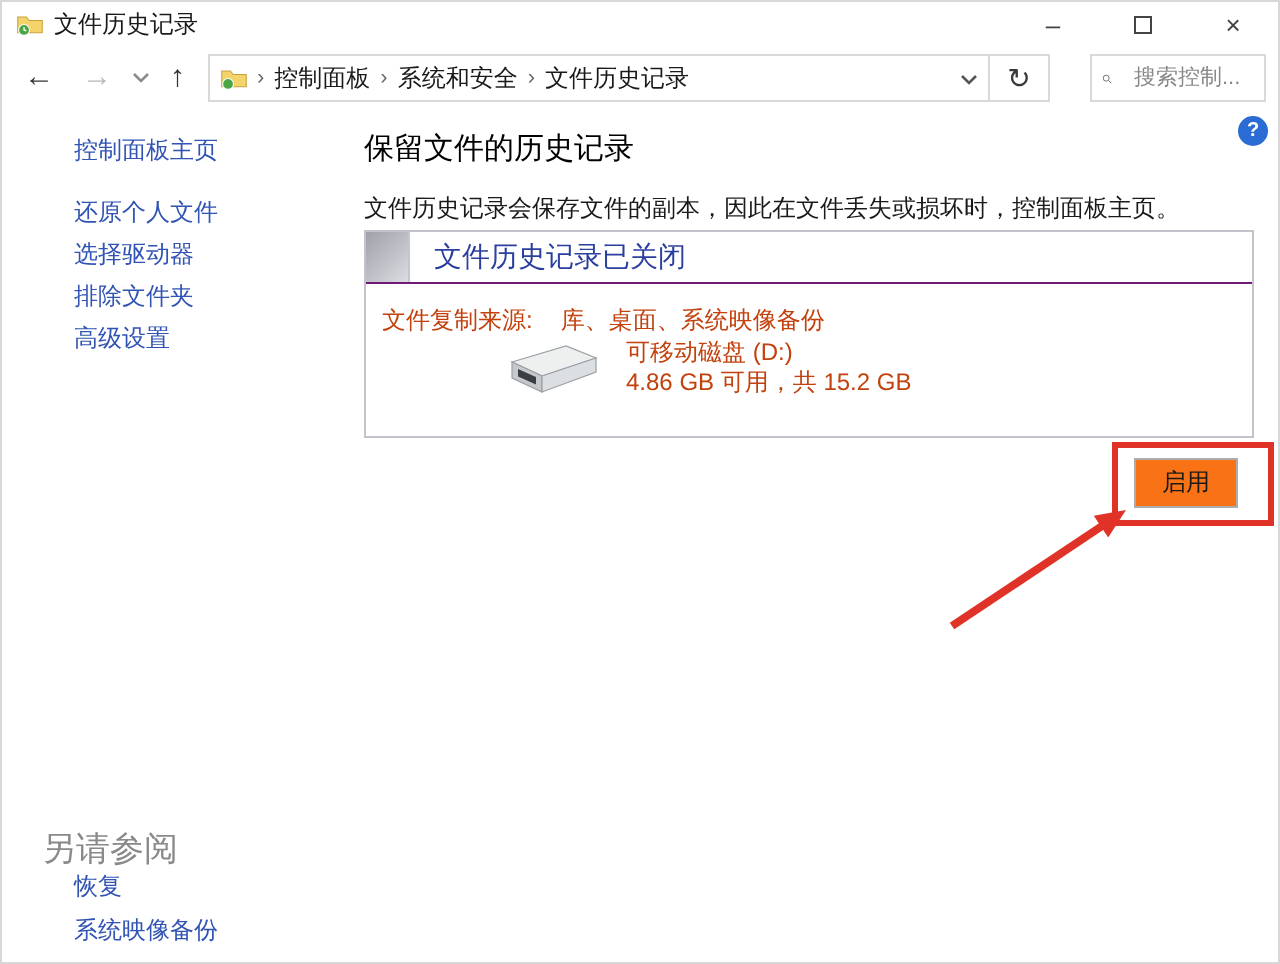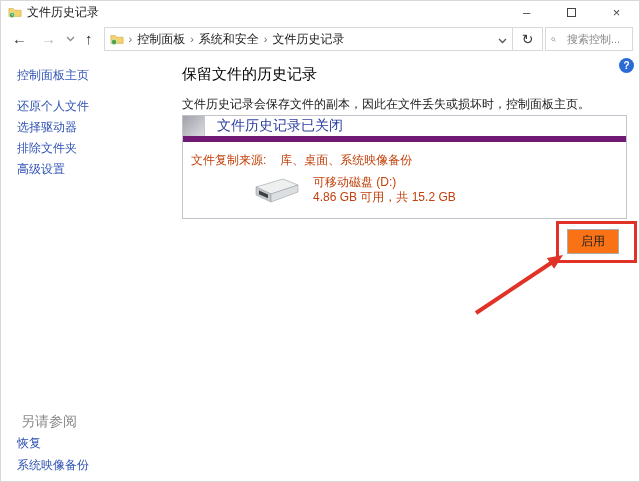--- a/index.html
+++ b/index.html
@@ -18,43 +18,43 @@
   
   .toolbar { position:absolute; top:22px; left:0; right:0; height:32px; display:flex; align-items:center; background:#fff; }
   .nav-ico { font-size:15px; color:#333; padding:0 7px; line-height:24px; }
   .nav-ico.disabled { color:#b8b8b8; }
   .chev { display:inline-flex; padding:0 3px; }
   .crumb-bar { flex:1; height:24px; border:1px solid #d9d9d9; margin-left:4px; display:flex; align-items:center; padding:0 5px; gap:5px; min-width:0; overflow:hidden; }
   .crumb { font-size:12px; color:#1a1a1a; white-space:nowrap; }
   .crumb-sep { font-size:11px; color:#666; }
   .crumb-spacer { flex:1; }
   .refresh-cell { width:30px; height:24px; border:1px solid #d9d9d9; border-left:none; display:flex; align-items:center; justify-content:center; color:#3a3a3a; font-size:14px; }
-  .search-box { width:88px; height:24px; border:1px solid #d9d9d9; margin:0 6px 0 2px; display:flex; align-items:center; padding:0 5px; gap:11px; flex:none; }
+  .search-box { width:88px; height:24px; border:1px solid #d9d9d9; margin:0 6px 0 20px; display:flex; align-items:center; padding:0 5px; gap:11px; flex:none; }
   .search-box input { border:none; outline:none; width:60px; font-size:11px; color:#555; font-family:inherit; }
   .search-box input::placeholder { color:#888; }
 
   
   .sidebar { position:absolute; top:54px; left:0; width:180px; bottom:0; }
-  .side-link { position:absolute; left:16px; font-size:12px; color:#3053b4; cursor:pointer; white-space:nowrap; }
-  .side-gray { position:absolute; left:20px; font-size:14px; color:#8a8a8a; white-space:nowrap; }
+  .side-link { position:absolute; left:36px; font-size:12px; color:#3053b4; cursor:pointer; white-space:nowrap; }
+  .side-gray { position:absolute; left:20px; font-size:17px; color:#8a8a8a; white-space:nowrap; }
 
   
   .main { position:absolute; top:54px; left:180px; right:8px; bottom:0; }
   .heading { position:absolute; top:10px; left:1px; font-size:15px; color:#000000; }
   .desc { position:absolute; top:41px; left:1px; font-size:12px; color:#1a1a1a; }
   .help-badge { position:absolute; top:3px; left:438px; width:15px; height:15px; border-radius:50%; background:#2b6cd4; color:#fff; font-size:10px; font-weight:bold; display:flex; align-items:center; justify-content:center; }
 
   .status-box { position:absolute; top:60px; left:1px; width:445px; height:104px; border:1px solid #c3c3cc; background:#fff; }
-  .status-header { height:26px; border-bottom:6px solid #701a75; display:flex; align-items:center; }
+  .status-header { height:26px; border-bottom:1px solid #701a75; display:flex; align-items:center; }
   .status-sq { width:22px; height:100%; background:linear-gradient(135deg,#9fa0a8,#dcdde2); border-right:1px solid #c6c6cf; flex:none; }
   .status-title { margin-left:12px; font-size:14px; color:#2b3f9e; }
   .status-body { padding:8px 0 0 8px; font-size:12px; color:#c2410c; }
   .info-row { display:flex; margin-top:2px; }
   .info-label { white-space:nowrap; margin-right:14px; }
-  .drive-block { display:flex; align-items:flex-start; margin-left:0; margin-top:6px; }
+  .drive-block { display:flex; align-items:flex-start; margin-left:0; }
   .drive-icon { width:48px; height:30px; margin-left:62px; flex:none; }
   .drive-text { margin-left:12px; line-height:15px; }
 
   .annot-rect { position:absolute; left:375px; top:166px; width:81px; height:42px; border:3px solid #e03226; background:transparent; }
   .enable-btn { position:absolute; left:386px; top:174px; width:52px; height:25px; background:#f97316; border:1px solid #adadad; font-size:12px; color:#1a1a1a; display:flex; align-items:center; justify-content:center; cursor:pointer; }
   .annot-arrow { position:absolute; left:285px; top:192px; width:110px; height:80px; pointer-events:none; }
 </style>
 </head>
 <body>
 

